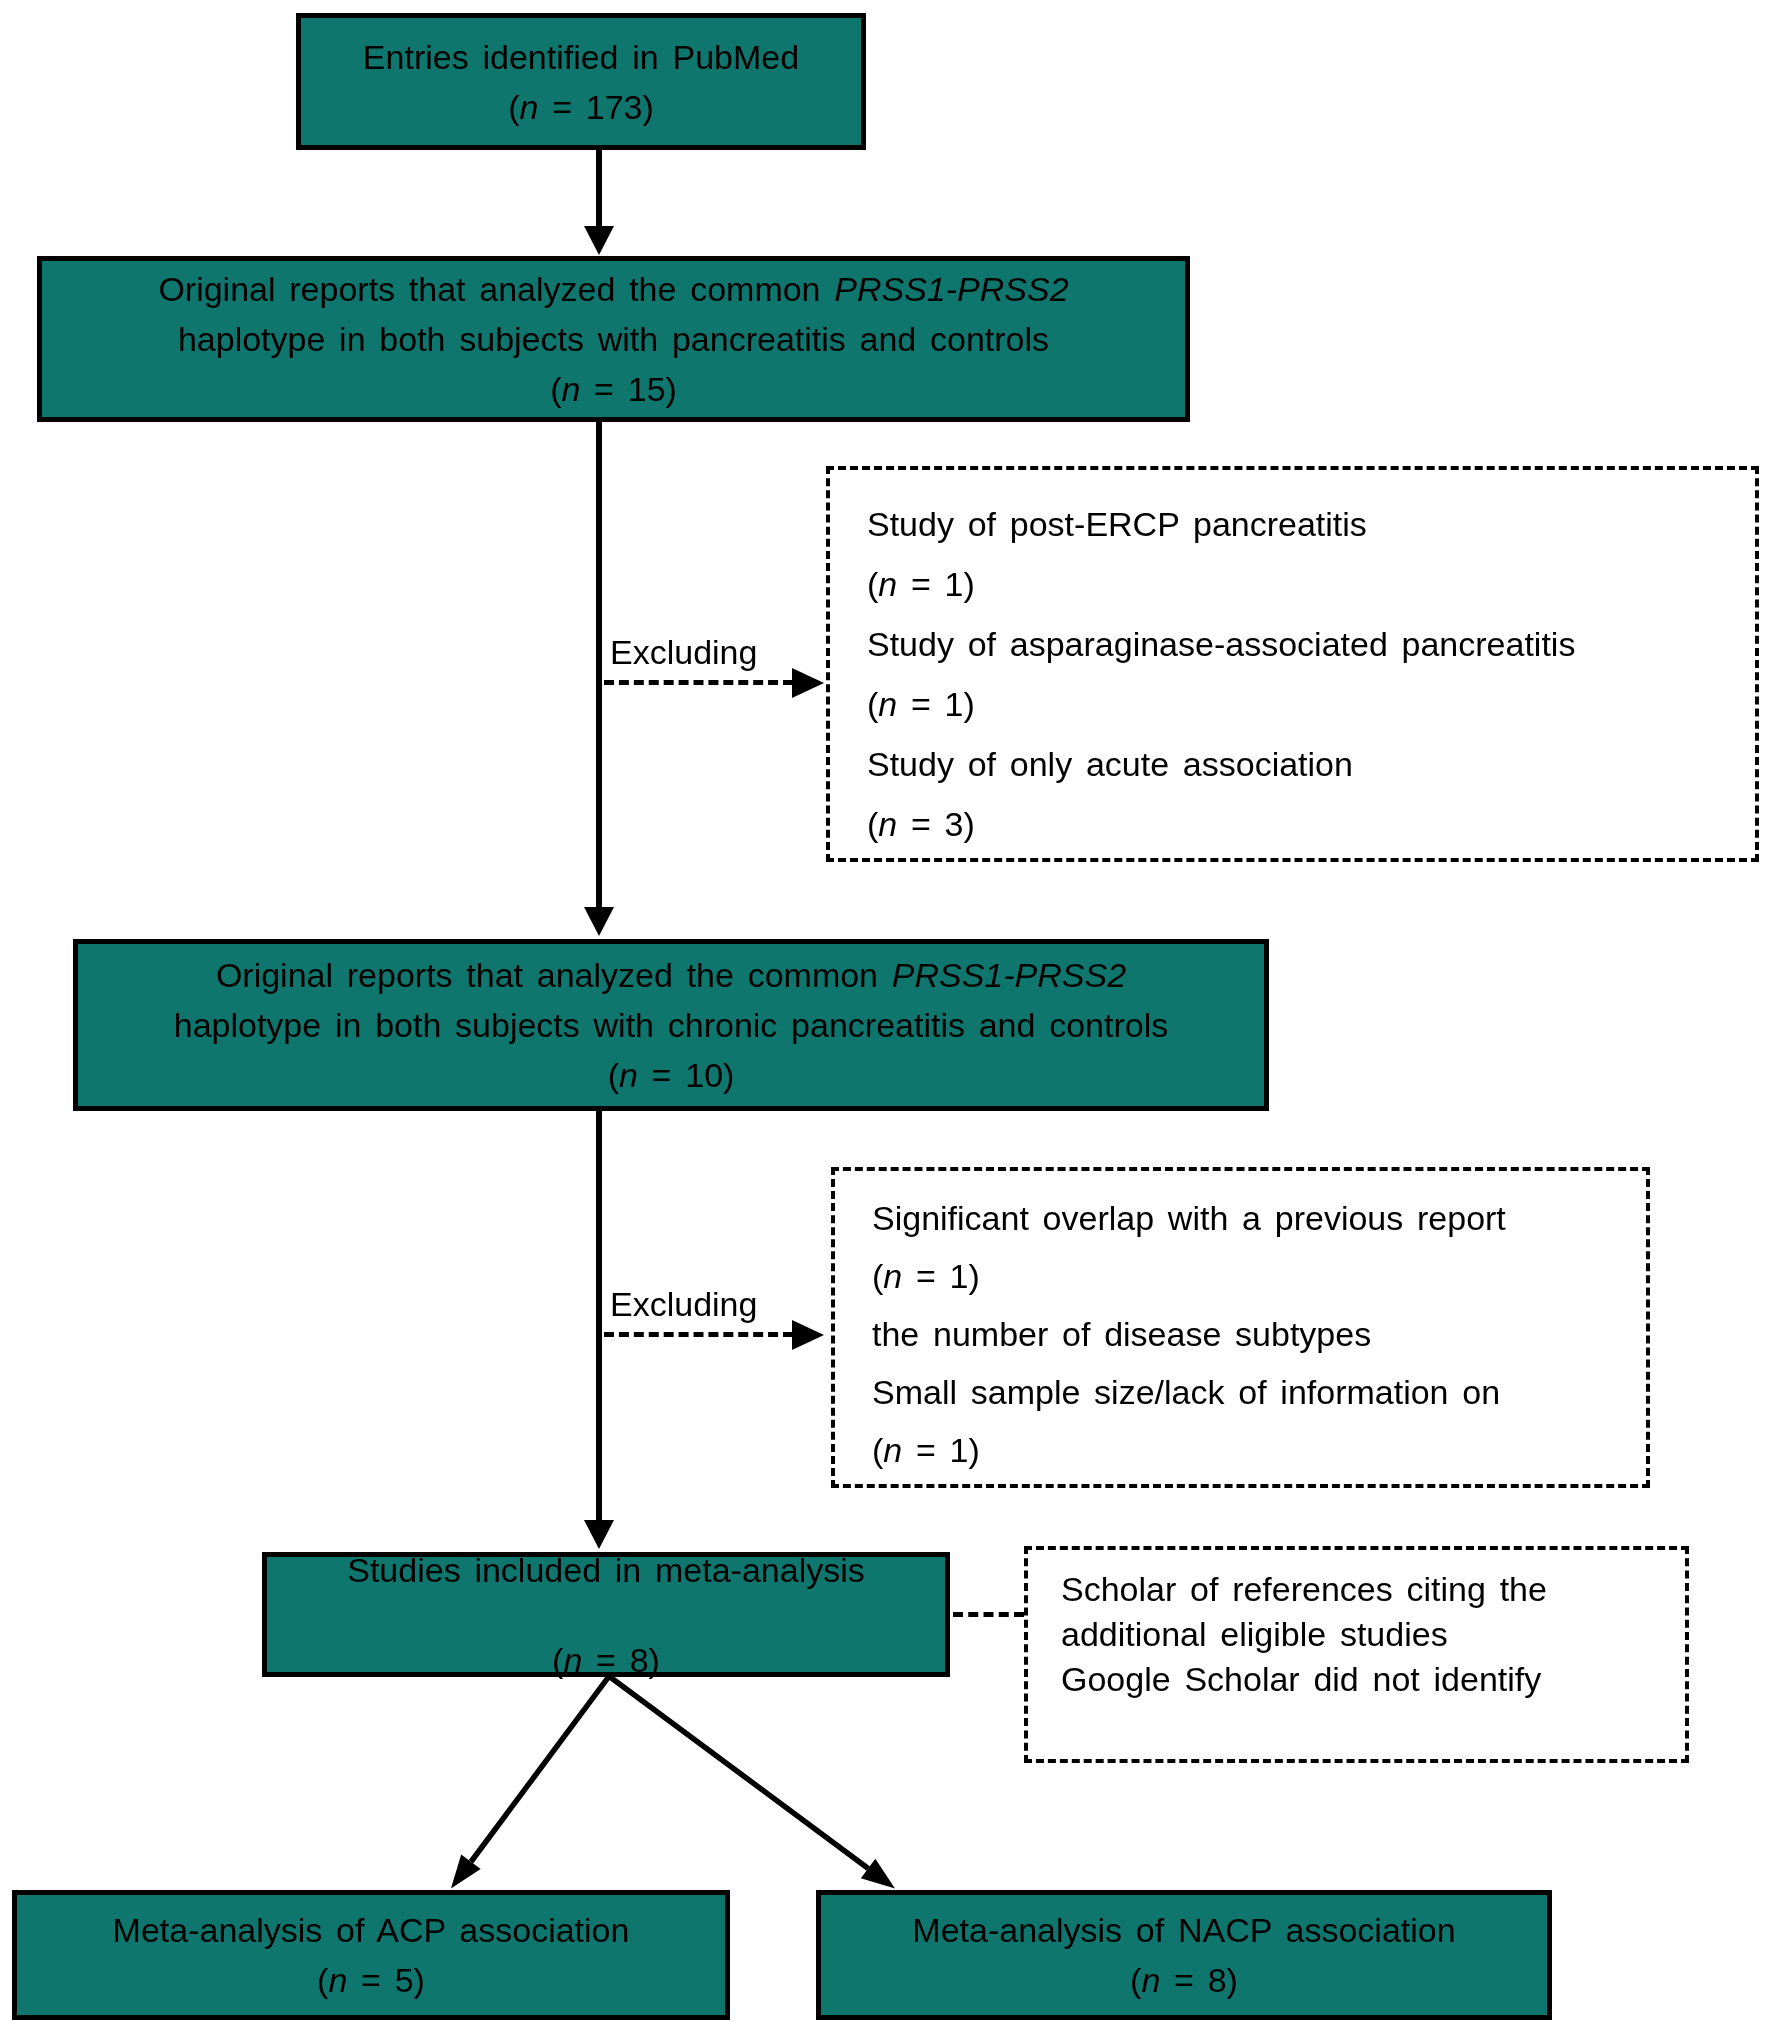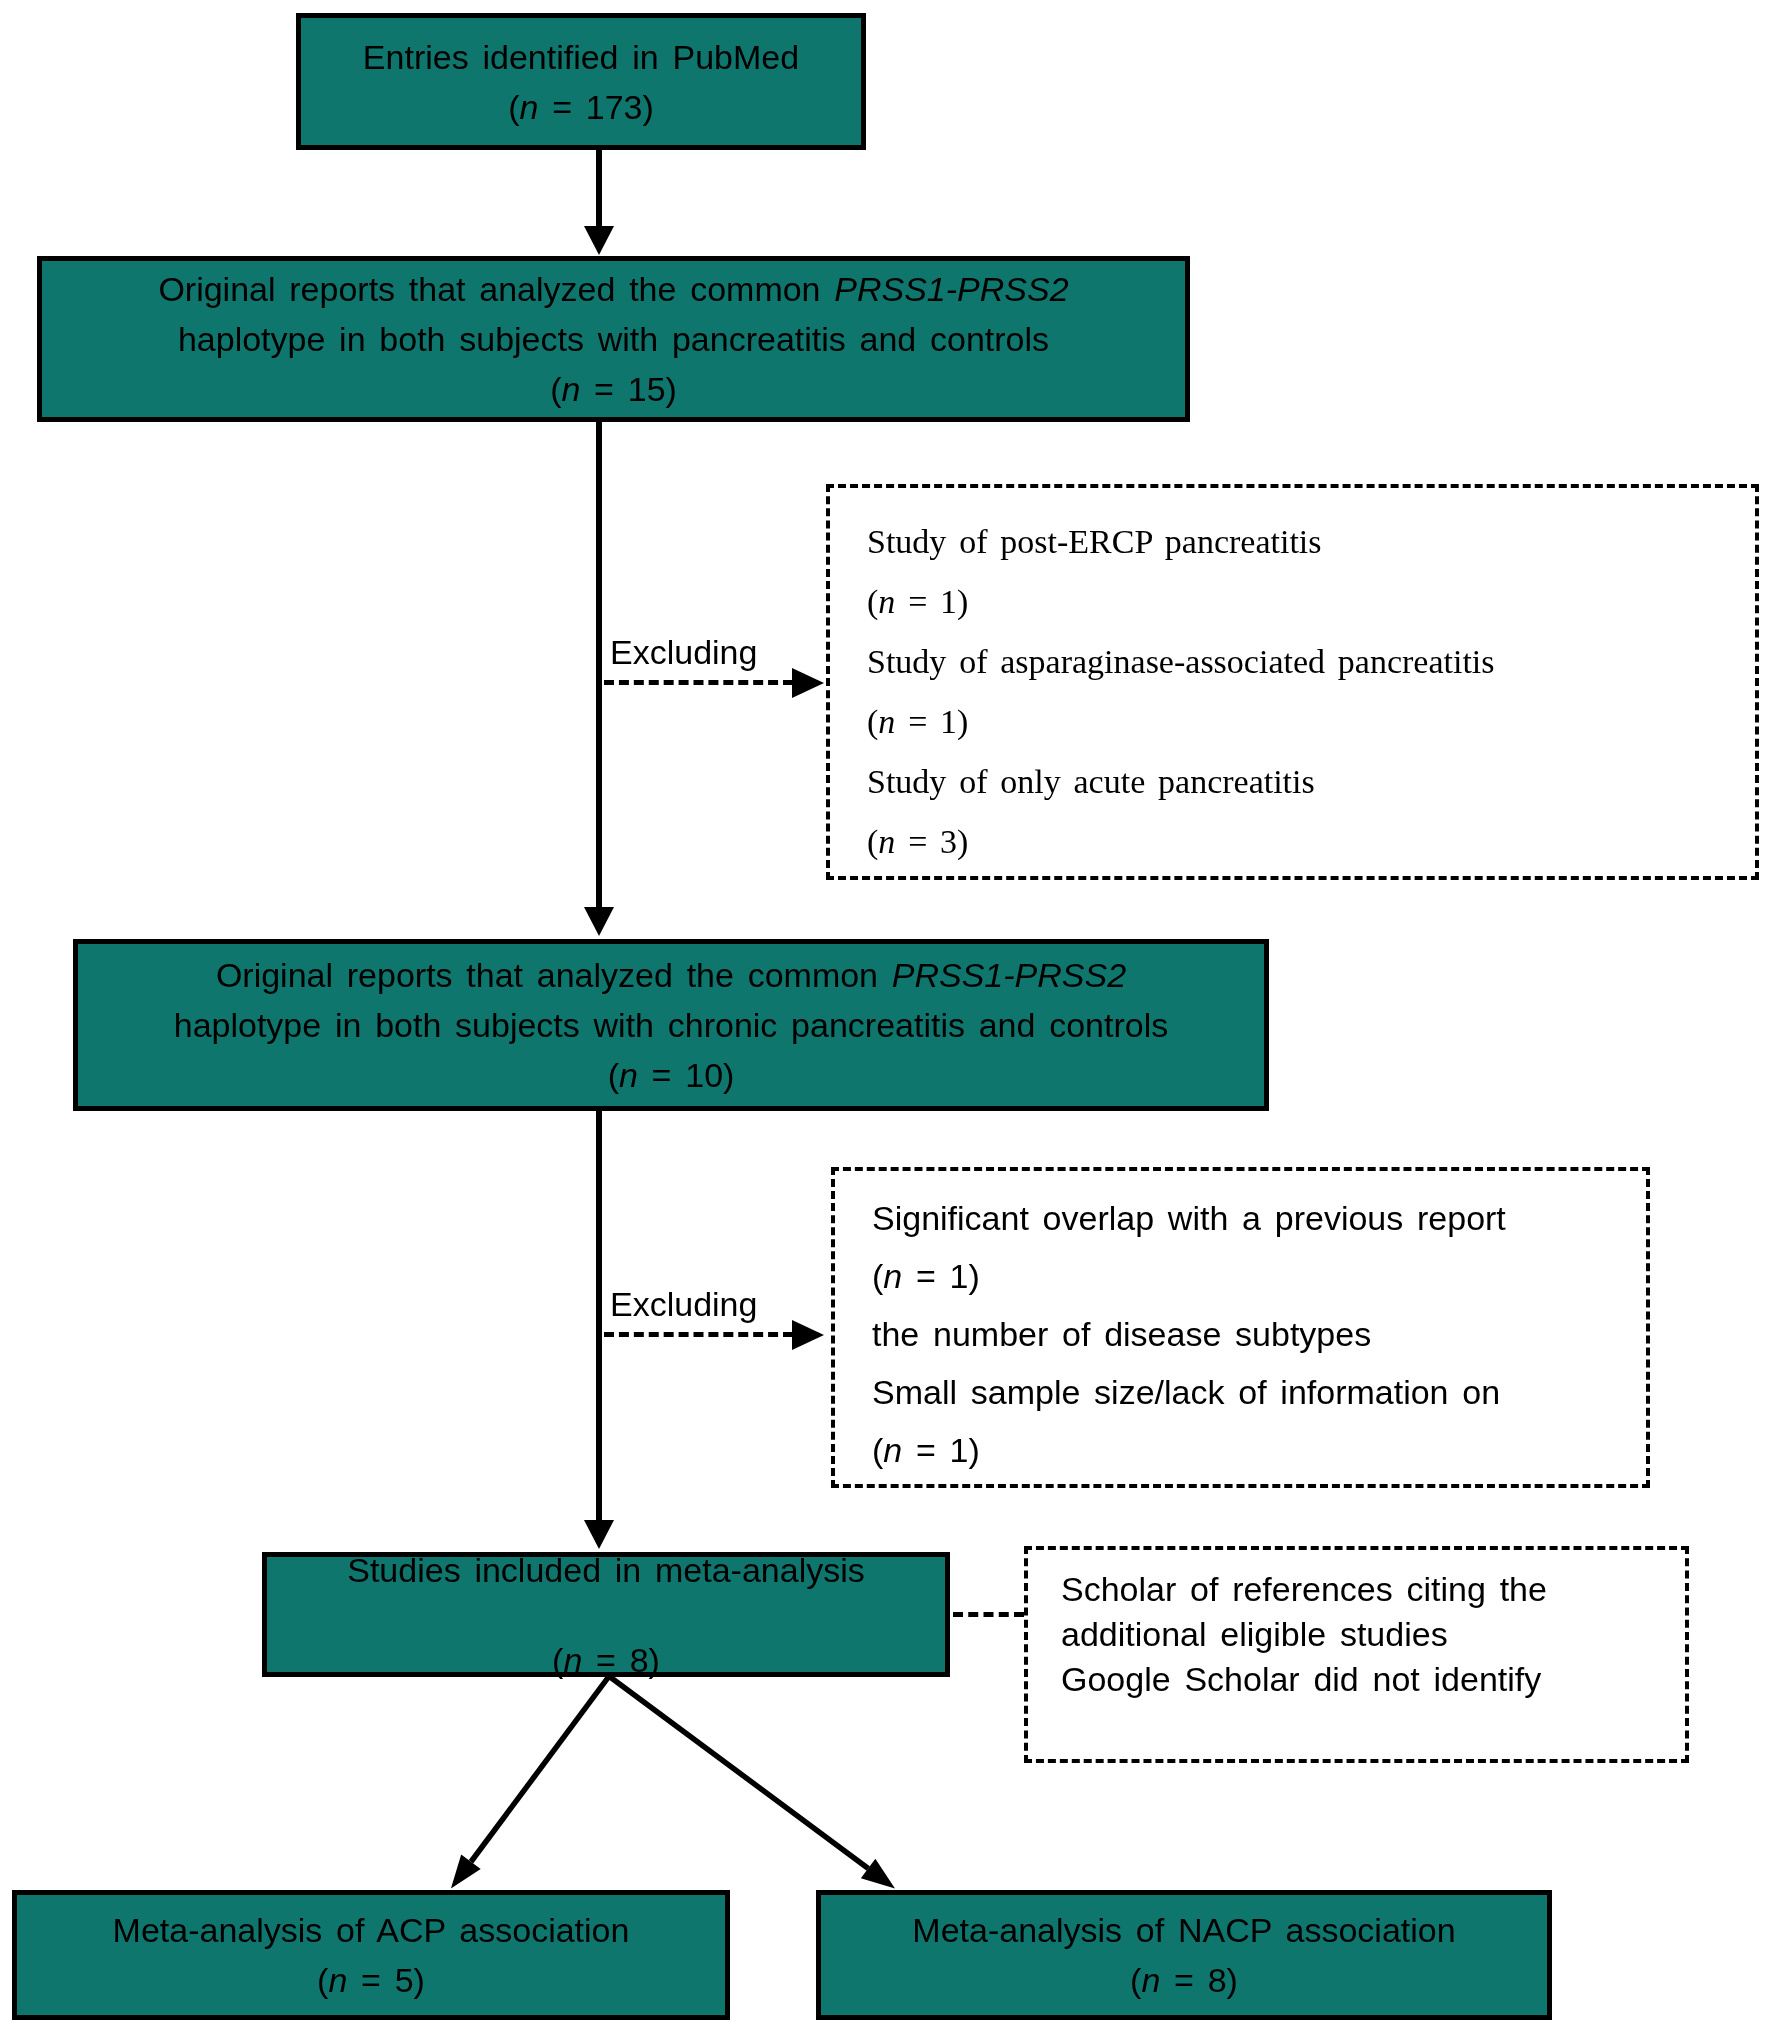--- a/index.html
+++ b/index.html
@@ -63,26 +63,26 @@
     <div class="ln"><span>(</span><i>n</i><span> = 15)</span></div>
   </div>
 
   <div class="abs vl" style="left:596px; top:420px; height:487px;"></div>
   <div class="abs ahd" style="left:584px; top:907px;"></div>
 
   <div class="abs" style="left:610px; top:633px;"><span>Excluding</span></div>
   <div class="abs dh" style="left:604px; top:680px; width:189px;"></div>
   <div class="abs ahr" style="left:792px; top:668px;"></div>
 
-  <div class="abs dbox lh99" style="left:826px; top:484px; width:933px; height:396px; padding:24px 12px 0 37px;font-family:Liberation Serif, serif;">
+  <div class="abs dbox lh99" style="left:826px; top:466px; width:933px; height:396px; padding:24px 12px 0 37px;">
     <div class="ln"><span>Study of post-ERCP pancreatitis</span><i></i><span></span></div>
     <div class="ln"><span>(</span><i>n</i><span> = 1)</span></div>
     <div class="ln"><span>Study of asparaginase-associated pancreatitis</span><i></i><span></span></div>
     <div class="ln"><span>(</span><i>n</i><span> = 1)</span></div>
-    <div class="ln"><span>Study of only acute pancreatitis</span><i></i><span></span></div>
+    <div class="ln"><span>Study of only acute association</span><i></i><span></span></div>
     <div class="ln"><span>(</span><i>n</i><span> = 3)</span></div>
   </div>
 
   <div class="abs sbox" style="left:73px; top:939px; width:1196px; height:172px;">
     <div class="ln"><span>Original reports that analyzed the common </span><i>PRSS1-PRSS2</i><span></span></div>
     <div class="ln"><span>haplotype in both subjects with chronic pancreatitis and controls</span><i></i><span></span></div>
     <div class="ln"><span>(</span><i>n</i><span> = 10)</span></div>
   </div>
 
   <div class="abs vl" style="left:596px; top:1111px; height:409px;"></div>

